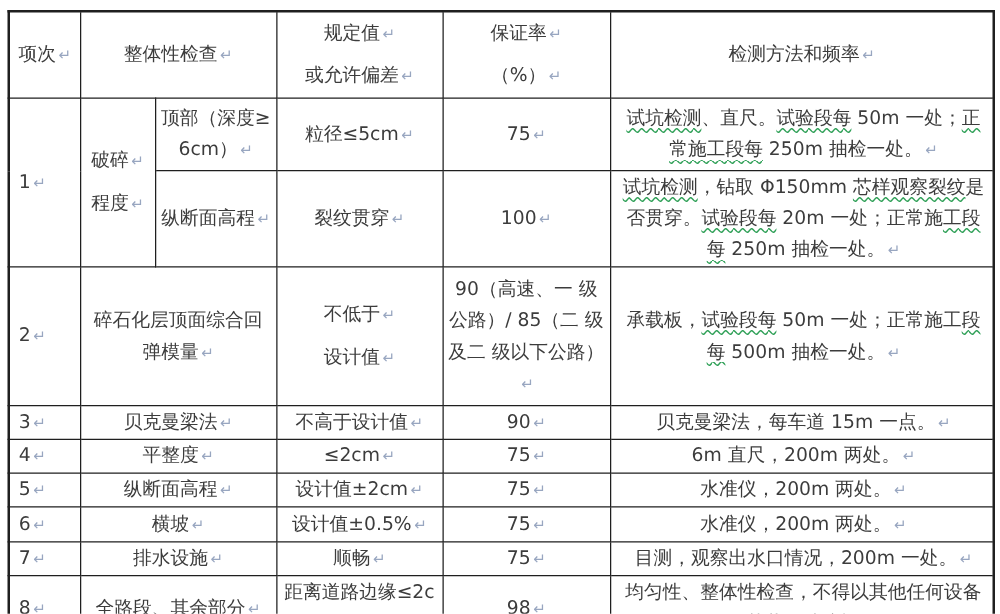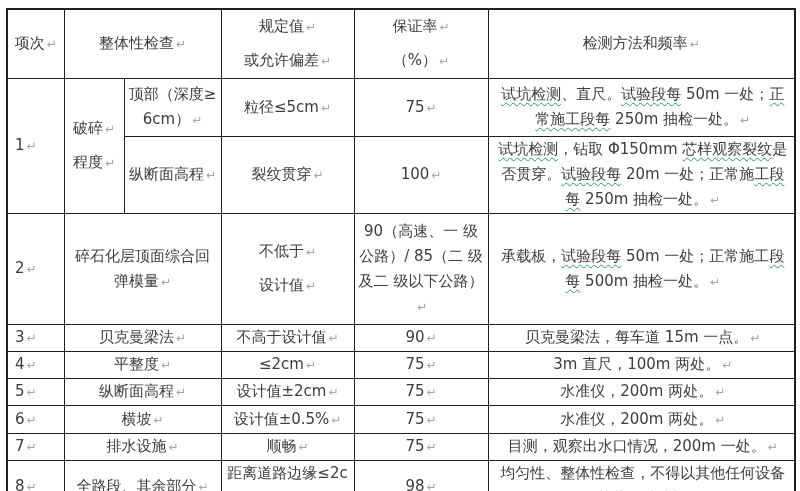--- a/index.html
+++ b/index.html
@@ -128,21 +128,21 @@
         <td><span>不高于设计值</span><span class="pm">↵</span></td>
         <td><span>90</span><span class="pm">↵</span></td>
         <td class="m"><span><span>贝克曼梁法，每车道 15m 一点。</span></span><span class="pm">↵</span></td>
       </tr>
 
       <tr class="rh-4">
         <td class="num"><span>4</span><span class="pm">↵</span></td>
         <td colspan="2"><span>平整度</span><span class="pm">↵</span></td>
         <td><span>≤2cm</span><span class="pm">↵</span></td>
         <td><span>75</span><span class="pm">↵</span></td>
-        <td class="m"><span><span>3m 直尺，100m 两处。</span></span><span class="pm">↵</span></td>
+        <td class="m"><span><span>6m 直尺，200m 两处。</span></span><span class="pm">↵</span></td>
       </tr>
 
       <tr class="rh-5">
         <td class="num"><span>5</span><span class="pm">↵</span></td>
         <td colspan="2"><span>纵断面高程</span><span class="pm">↵</span></td>
         <td><span>设计值±2cm</span><span class="pm">↵</span></td>
         <td><span>75</span><span class="pm">↵</span></td>
         <td class="m"><span><span>水准仪，200m 两处。</span></span><span class="pm">↵</span></td>
       </tr>
 

